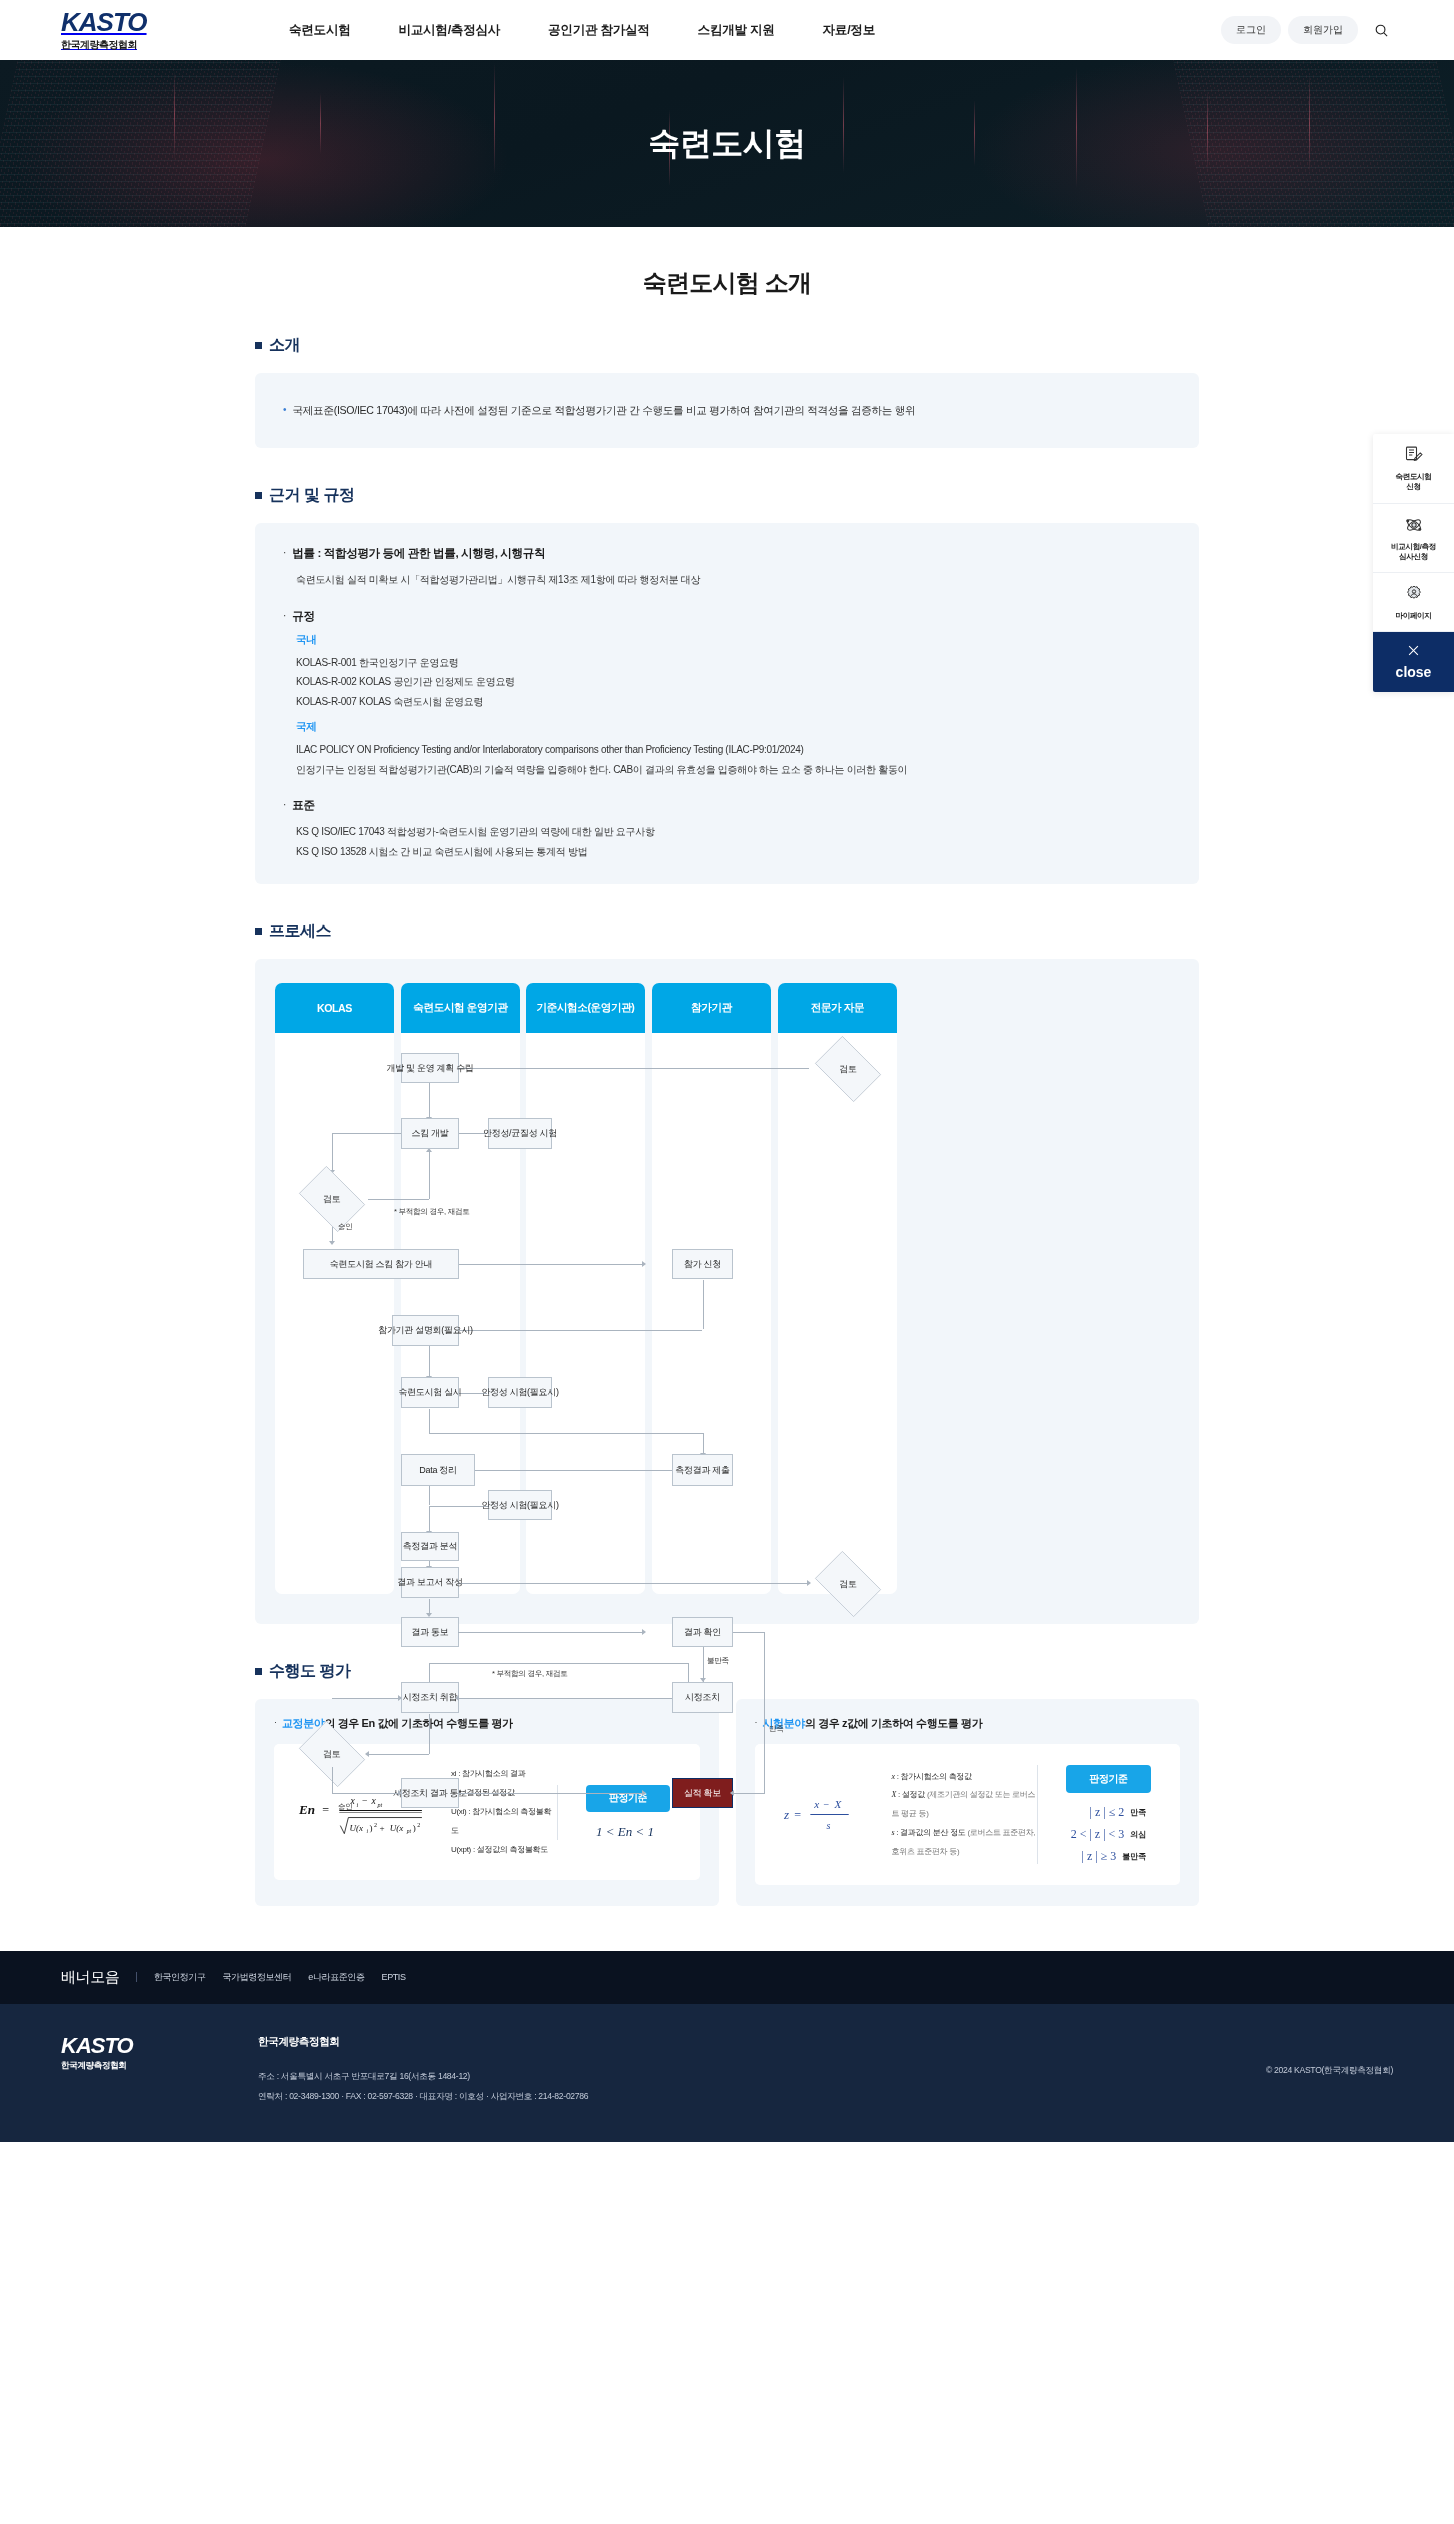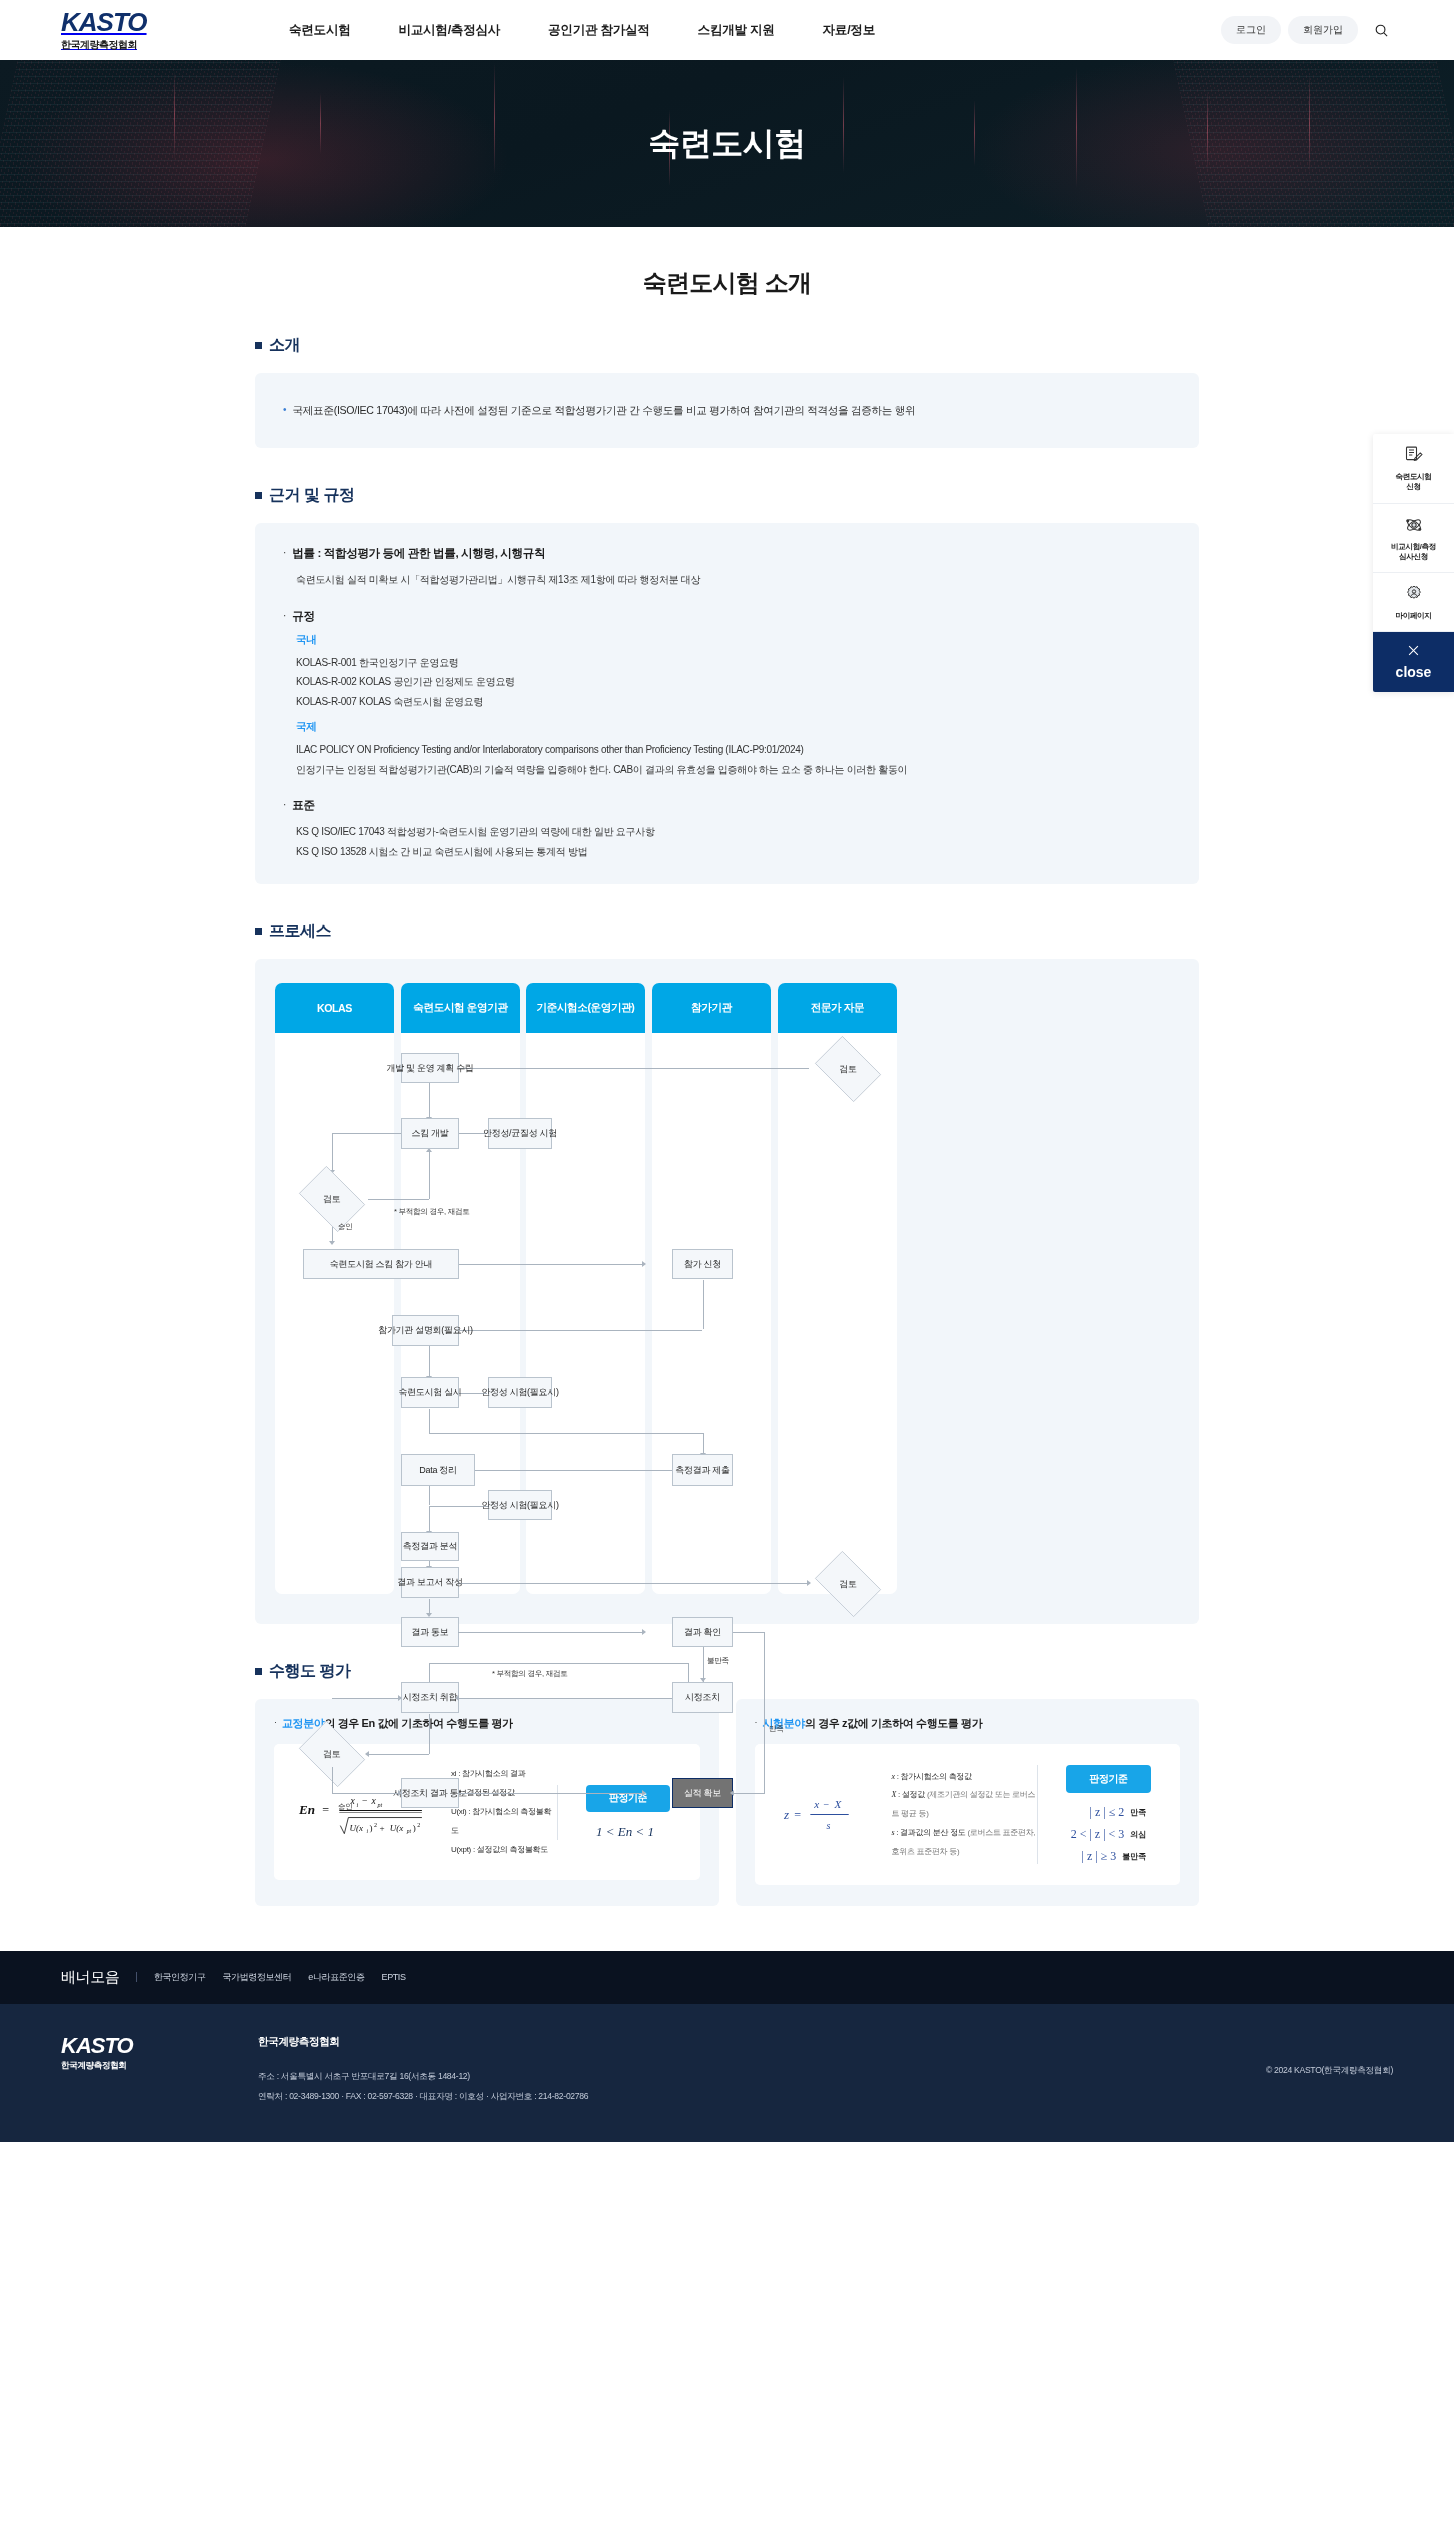--- a/index.html
+++ b/index.html
@@ -119,21 +119,21 @@
     display: flex; align-items: center; justify-content: center;
     color: #fff; font-size: 10.6px; font-weight: 700; letter-spacing: -0.4px;
     white-space: nowrap;
   }
   .node {
     position: absolute; background: #f4f7fa; border: 0.5px solid #b9c3cd;
     display: flex; align-items: center; justify-content: center;
     font-size: 9px; color: #1f1f1f; letter-spacing: -0.3px; text-align: center;
     white-space: nowrap;
   }
-  .node.dark { background: #737373; border-color: #0d2d66; color: #fff; }
+  .node.dark { background: #7f1d1d; border-color: #0d2d66; color: #fff; }
   .diamond {
     position: absolute; width: 76px; height: 54px;
   }
   .diamond .dia-shape {
     position: absolute; inset: 0; background: #f4f7fa; border: 0.5px solid #b9c3cd;
     transform: rotate(45deg) scale(0.72);
   }
   .diamond span {
     position: absolute; inset: 0; display: flex; align-items: center; justify-content: center;
     font-size: 9px; color: #1f1f1f; letter-spacing: -0.3px;

